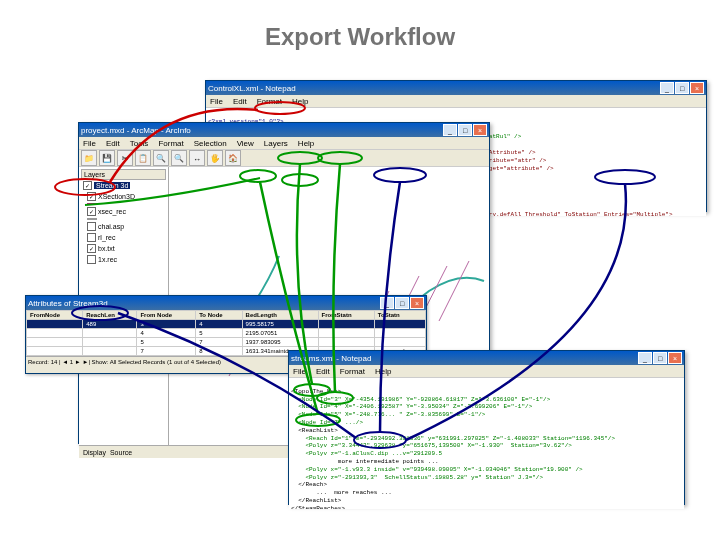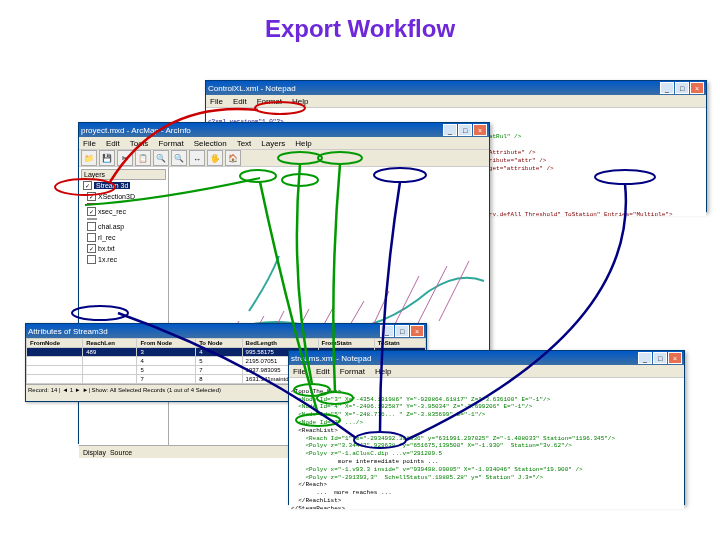--- a/index.html
+++ b/index.html
@@ -6,26 +6,26 @@
     margin: 0;
     font-family: Arial, sans-serif;
     background: #fff;
     width: 720px;
     height: 540px;
     position: relative;
     overflow: hidden;
   }
   .title {
     position: absolute;
-    top: 15px;
+    top: 23px;
     left: 50%;
     transform: translateX(-50%);
     font-size: 24px;
     font-weight: bold;
-    color: #6d28d9;
+    color: #737373;
   }
   .window {
     position: absolute;
     background: #ece9d8;
     border: 1px solid #003c74;
     box-shadow: 2px 2px 4px rgba(0,0,0,0.3);
     font-size: 8px;
   }
   .titlebar {
     background: linear-gradient(to bottom, #0058c7, #3a6ea5);
@@ -220,21 +220,21 @@
       <div class="win-btn">□</div>
       <div class="win-btn close">×</div>
     </div>
   </div>
   <div class="menubar">
     <span>File</span>
     <span>Edit</span>
     <span>Tools</span>
     <span>Format</span>
     <span>Selection</span>
-    <span>Text</span>
+    <span>View</span>
     <span>Layers</span>
     <span>Help</span>
   </div>
   <div class="toolbar">
     <div class="tool-icon">📁</div>
     <div class="tool-icon">💾</div>
     <div class="tool-icon">✂</div>
     <div class="tool-icon">📋</div>
     <div class="tool-icon">🔍</div>
     <div class="tool-icon">🔍</div>
@@ -298,21 +298,21 @@
         </g>
       </svg>
     </div>
   </div>
   <div class="arcmap-tabs">
     <span>Display</span>
     <span>Source</span>
   </div>
 </div>
 
-<div class="attr-window" style="left:25px; top:295px; width:400px; height:77px;margin-top:28px;">
+<div class="attr-window" style="left:25px; top:295px; width:400px; height:77px;">
   <div class="titlebar">
     <span class="titlebar-text">Attributes of Stream3d</span>
     <div class="win-controls">
       <div class="win-btn">_</div>
       <div class="win-btn">□</div>
       <div class="win-btn close">×</div>
     </div>
   </div>
   <table class="attr-table">
     <tbody>

